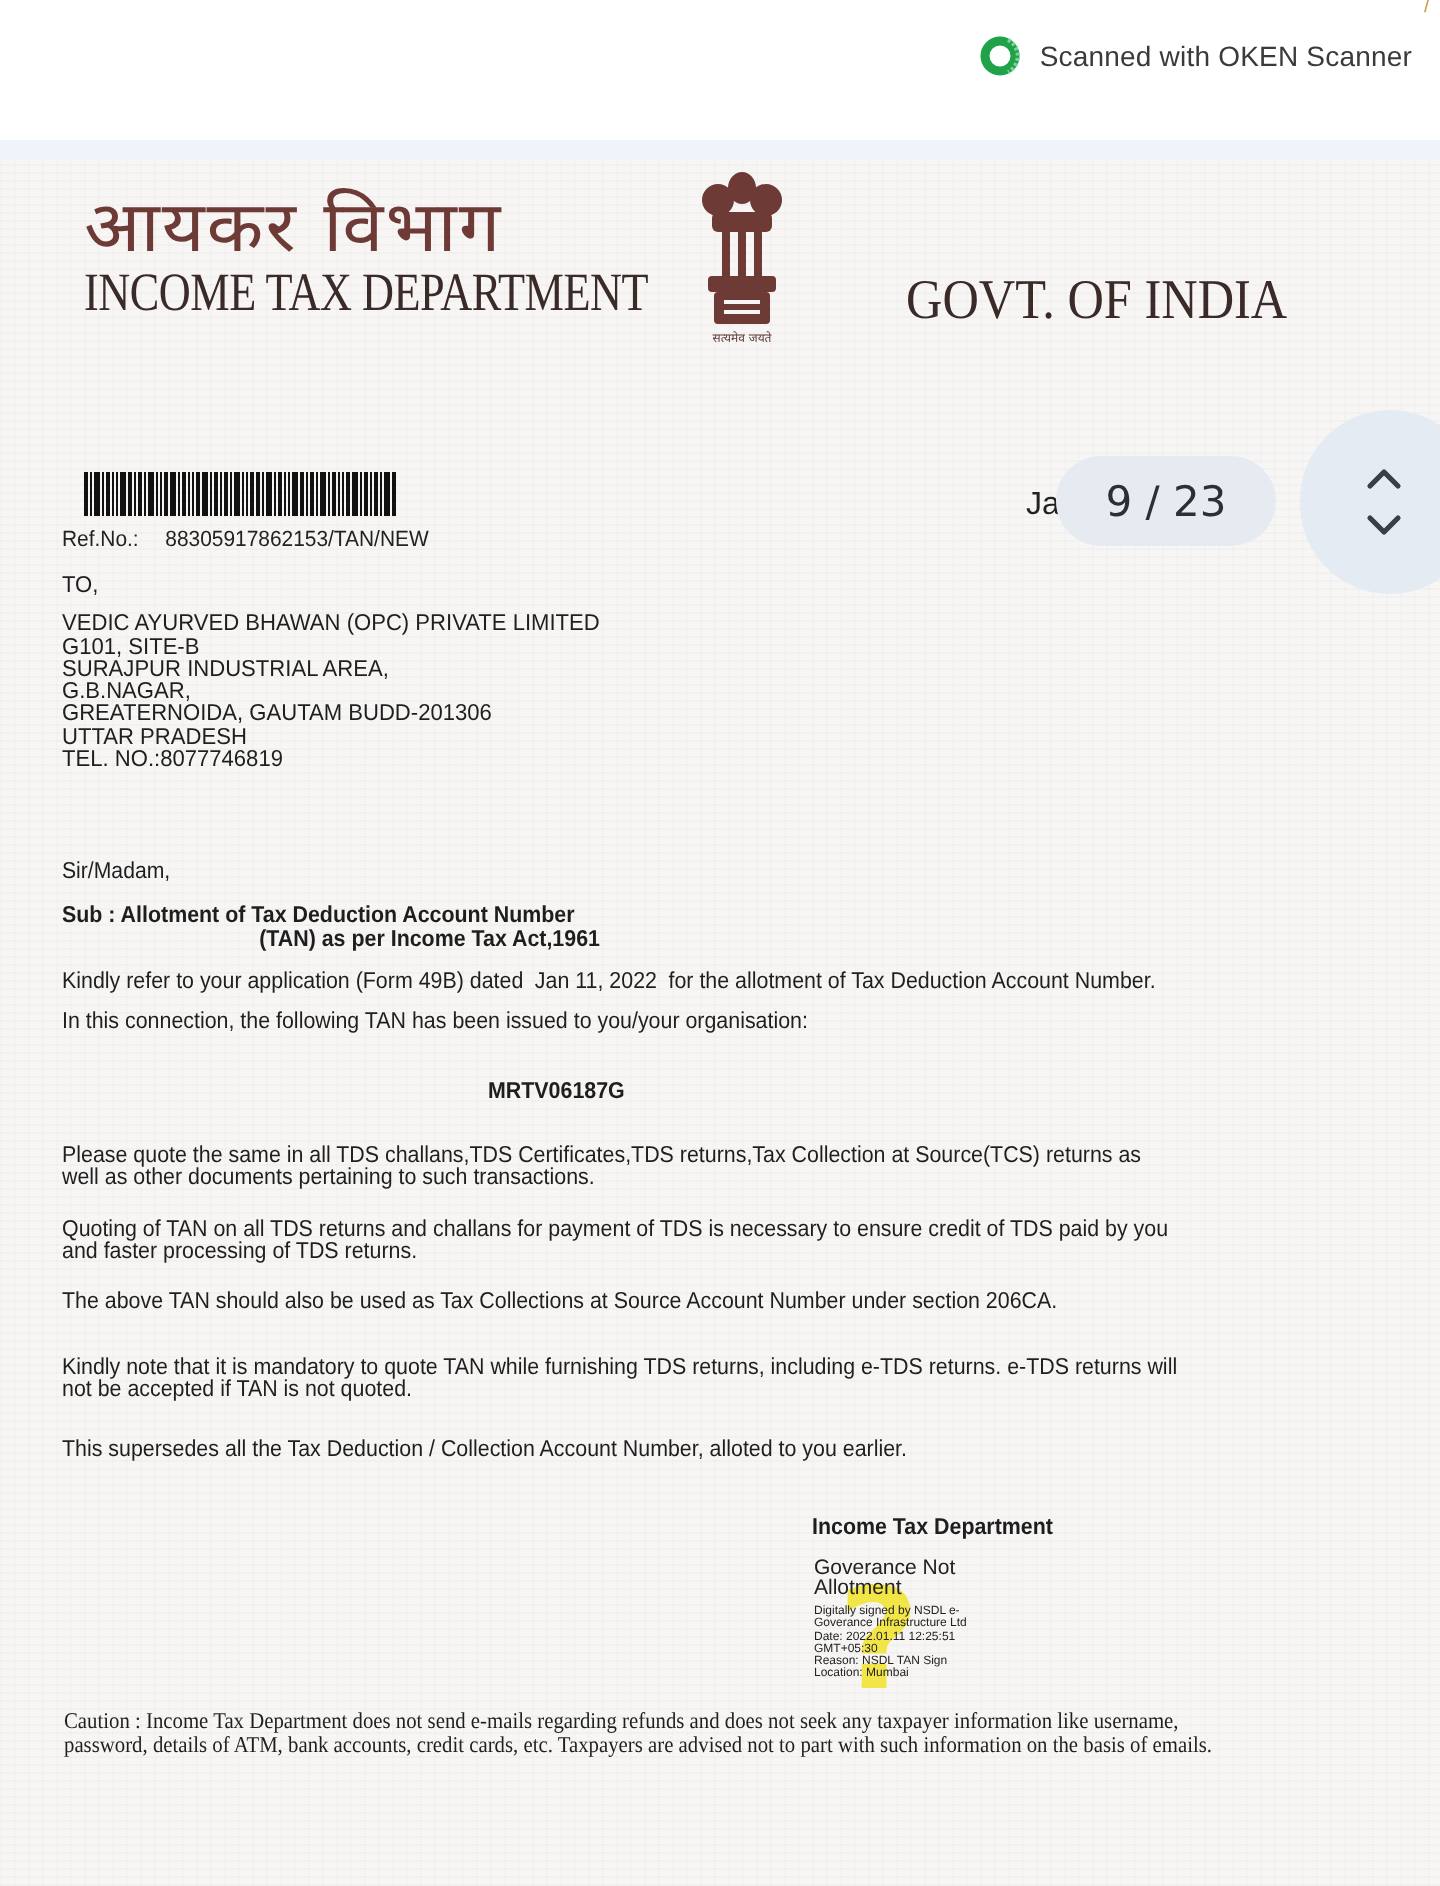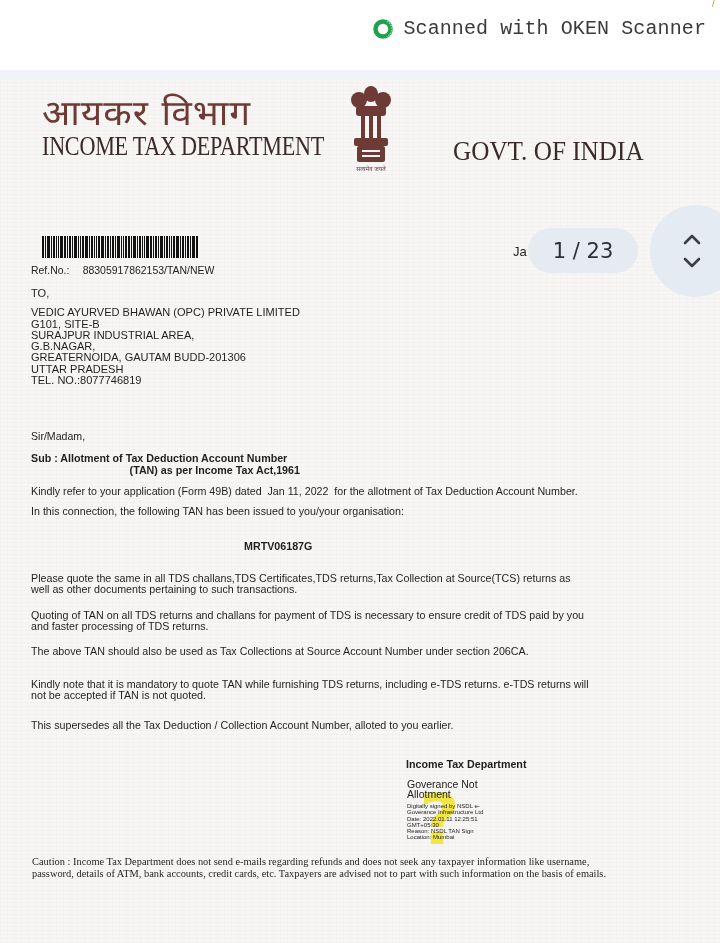--- a/index.html
+++ b/index.html
@@ -2,21 +2,21 @@
 <html><head>
 <meta charset="utf-8">
 <style>
   * { box-sizing: border-box; margin: 0; padding: 0; }
   html, body { width: 720px; height: 943px; overflow: hidden; background: #ffffff; }
   body { position: relative; font-family: "Liberation Sans", sans-serif; color: #1e1e1e; }
 
   .top-bar { position: absolute; left: 0; top: 0; width: 720px; height: 70px; background: #ffffff; }
   .watermark { position: absolute; right: 14px; top: 17px; display: flex; align-items: center; gap: 9px; }
   .wm-icon { width: 22px; height: 22px; position: relative; }
-  .wm-label { font-family: Liberation Mono, monospace; font-size: 20px; color: #3a3a3a; letter-spacing: 0.1px; }
+  .wm-label { font-family: Liberation Sans, sans-serif; font-size: 14px; color: #3a3a3a; letter-spacing: 0.1px; }
   .corner-mark { position: absolute; right: 0; top: 0; width: 8px; height: 8px; color: #c89a4a; font-size: 10px; line-height: 8px; }
 
   .strip { position: absolute; left: 0; top: 70px; width: 720px; height: 10px; background: #eef4f9; }
 
   .page { position: absolute; left: 0; top: 80px; width: 720px; height: 863px;
           background: #f7f6f5;
           background-image:
             repeating-linear-gradient(0deg, rgba(0,0,0,0.018) 0px, rgba(0,0,0,0.018) 1px, transparent 1px, transparent 4px),
             repeating-linear-gradient(90deg, rgba(0,0,0,0.012) 0px, rgba(0,0,0,0.012) 1px, transparent 1px, transparent 7px); }
 
@@ -26,21 +26,21 @@
   .lh-hindi-right { position: absolute; left: 452px; top: 6px; font-family: "DejaVu Sans", sans-serif; font-size: 37px; color: #6e3a36; letter-spacing: 1px; }
   .lh-eng-right { position: absolute; left: 453px; top: 55px; font-family: "Liberation Serif", serif; font-size: 28px; color: #3a2a28; transform: scaleX(0.9); transform-origin: left; white-space: nowrap; }
   .emblem { position: absolute; left: 350px; top: 4px; width: 42px; height: 84px; }
   .emblem-motto { position: absolute; left: 350px; top: 85px; width: 42px; font-size: 6px; text-align: center; color: #5e3a36; font-family: "DejaVu Sans", sans-serif; }
 
   .barcode { position: absolute; left: 42px; top: 156px; width: 205px; height: 22px; display: flex; gap: 1px; }
   .barcode span { display: block; height: 100%; background: #111; }
 
   .ref { position: absolute; left: 31px; top: 184px; font-size: 11px; color: #222; transform: scaleX(0.95); transform-origin: left; white-space: nowrap; }
   .ref .lbl { margin-right: 14px; }
-  .date-frag { position: absolute; left: 513px; top: 164px; font-size: 13px; color: #222; }
+  .date-frag { position: absolute; left: 513px; top: 164px; font-size: 16px; color: #222; }
 
   .addr { position: absolute; left: 31px; top: 208px; font-size: 11.5px; line-height: 11.3px; color: #1f1f1f; transform: scaleX(0.96); transform-origin: left; white-space: nowrap; }
   .addr .to { margin-bottom: 8px; display: block; }
   .addr div { display: block; }
 
   .salutation { position: absolute; left: 31px; top: 350px; font-size: 11.5px; transform: scaleX(0.92); transform-origin: left; }
   .subject { position: absolute; left: 31px; top: 372px; font-size: 11.5px; font-weight: bold; line-height: 12px; transform: scaleX(0.93); transform-origin: left; white-space: nowrap; }
   .subject .l2 { padding-left: 106px; display: block; }
 
   .para { position: absolute; left: 31px; font-size: 11.5px; line-height: 11px; transform: scaleX(0.93); transform-origin: left; white-space: nowrap; color: #1f1f1f; }
@@ -230,21 +230,21 @@
       <div>Location: Mumbai</div>
     </div>
   </div>
 
   <div class="caution">
     <div>Caution : Income Tax Department does not send e-mails regarding refunds and does not seek any taxpayer information like username,</div>
     <div>password, details of ATM, bank accounts, credit cards, etc. Taxpayers are advised not to part with such information on the basis of emails.</div>
   </div>
 </div>
 
-<div class="page-pill">1 / 23</div>
+<div class="page-pill">9 / 23</div>
 
 <div class="scroll-fab">
   <span class="up">
     <svg width="20" height="14" viewBox="0 0 20 14">
         <path d="M3 11 L10 4 L17 11" fill="none" stroke="#3a3f45" stroke-width="2.6" stroke-linecap="round" stroke-linejoin="round"></path>
       </svg>
   </span>
   <span class="down">
     <svg width="20" height="14" viewBox="0 0 20 14">
         <path d="M3 3 L10 10 L17 3" fill="none" stroke="#3a3f45" stroke-width="2.6" stroke-linecap="round" stroke-linejoin="round"></path>

